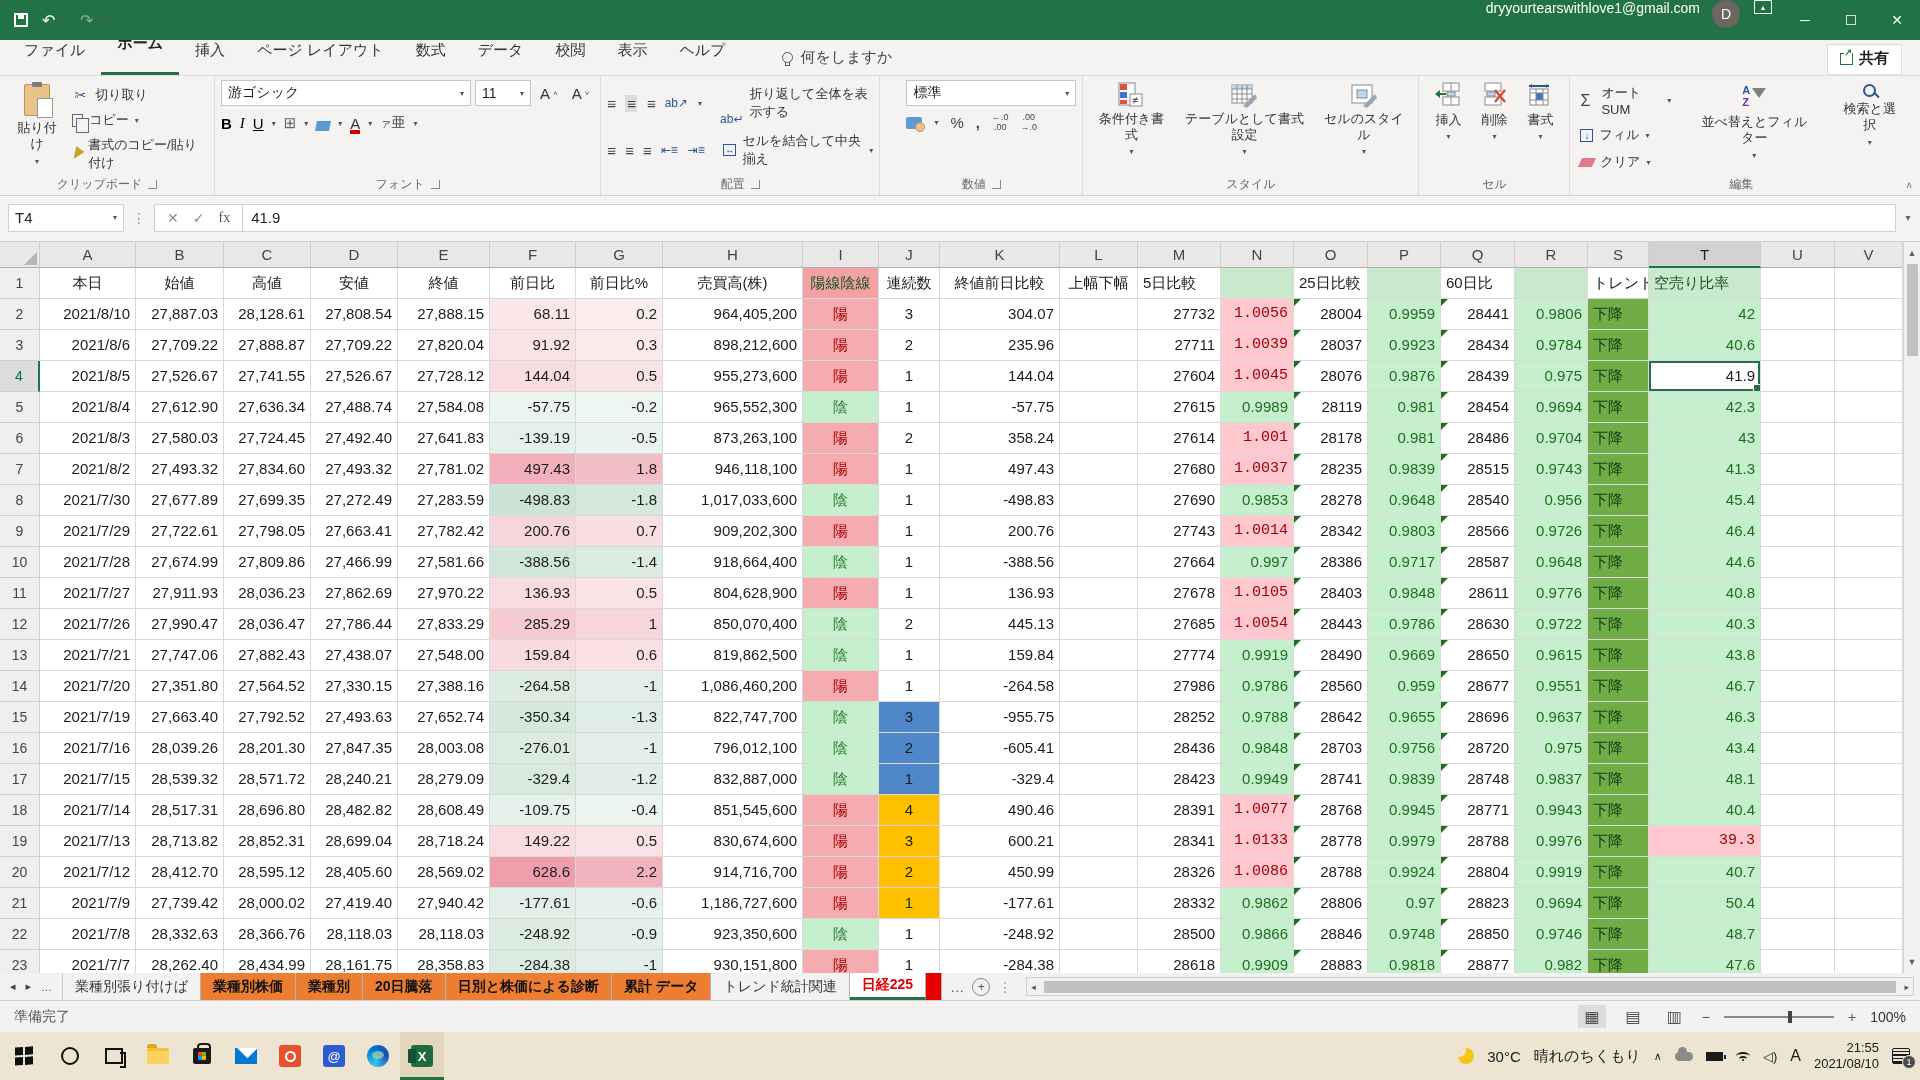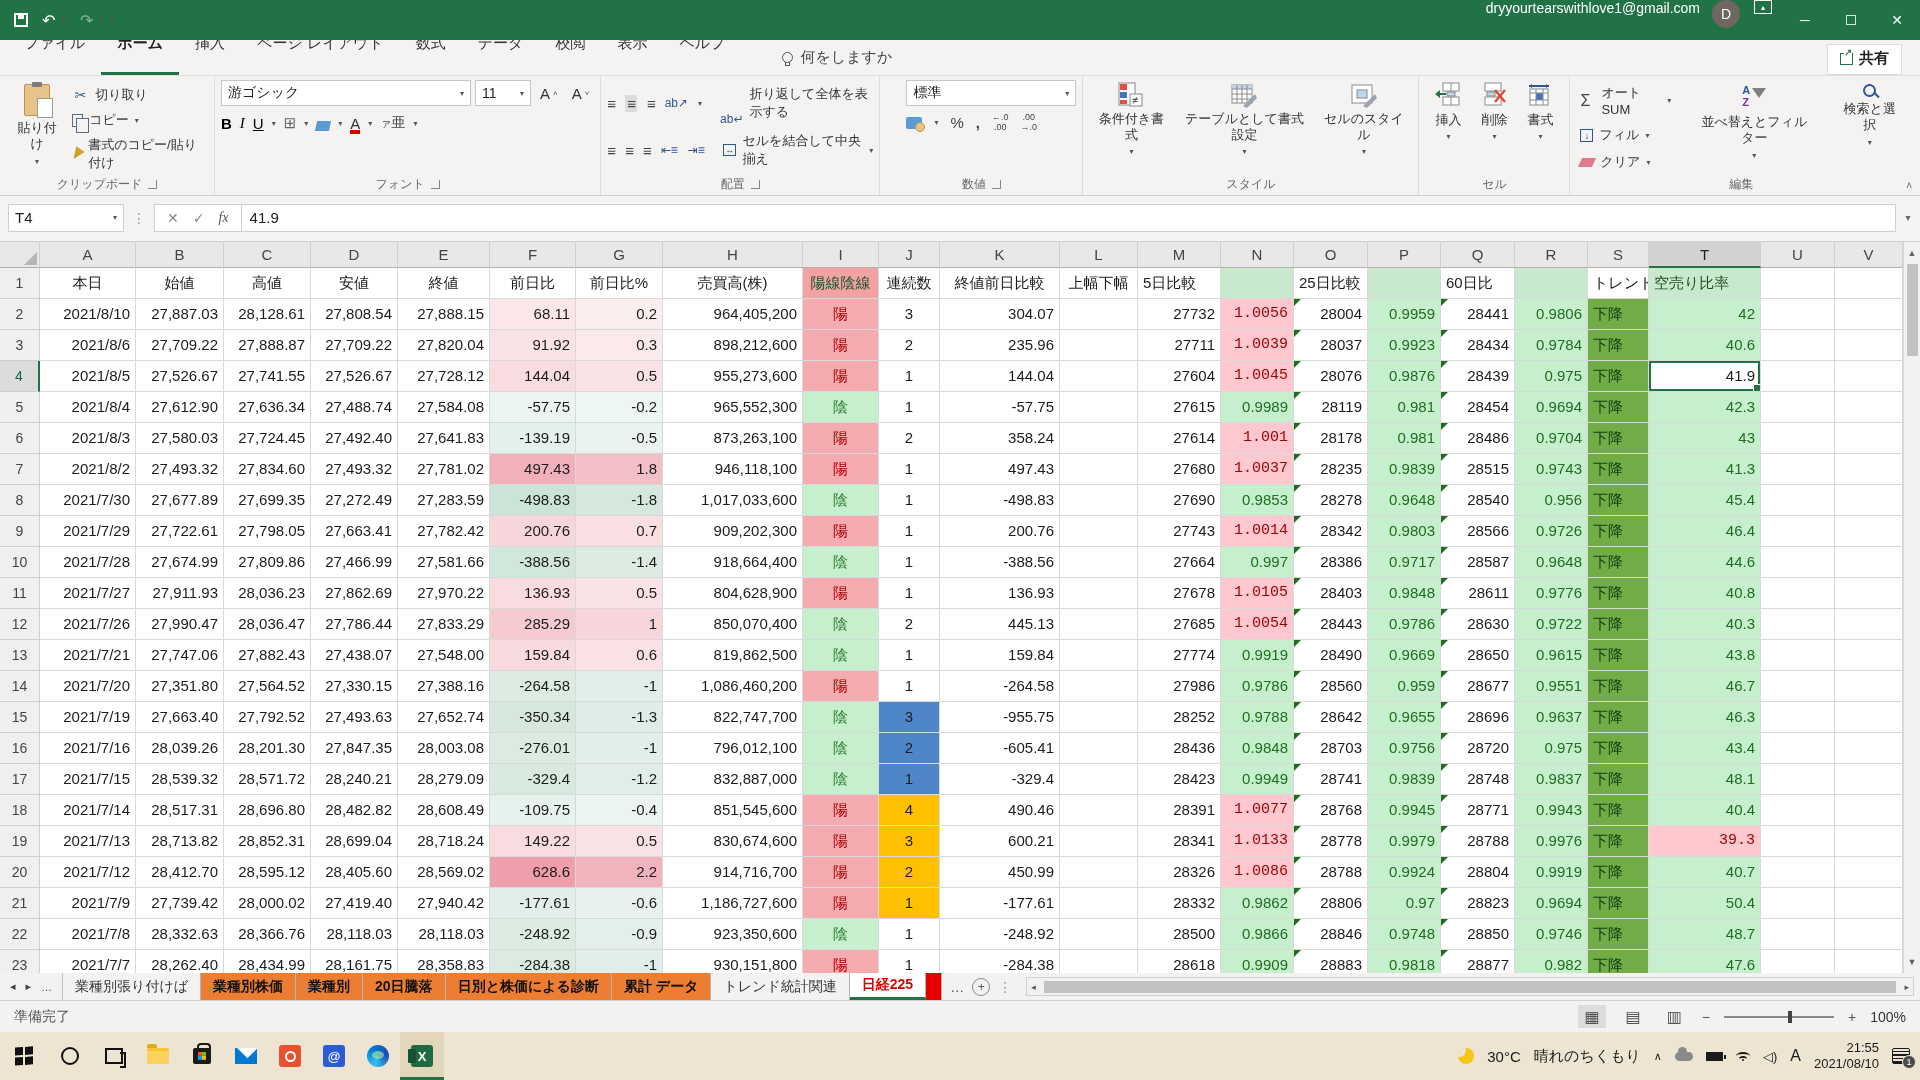--- a/index.html
+++ b/index.html
@@ -17,21 +17,21 @@
   .title-center { position:absolute; left:0; right:0; text-align:center; font-size:15px; pointer-events:none; }
   .tb-right { margin-left:auto; display:flex; align-items:flex-start; height:100%; }
   .account { font-size:14px; margin-right:12px; }
   .avatar { width:28px; height:28px; border-radius:50%; background:#6d675f; color:#fff; font-size:14px;
     display:flex; align-items:center; justify-content:center; margin-right:14px; }
   .ribbon-opt { width:18px; height:14px; border:1.5px solid #fff; display:flex; align-items:center; justify-content:center; font-size:8px; margin-right:10px; }
   .winbtn { width:46px; height:40px; display:flex; align-items:center; justify-content:center; font-size:14px; }
 
   
   .menubar { height:36px; background:#f5f3f2; display:flex; align-items:flex-end; border-bottom:1px solid #e1dfdd; flex:0 0 auto; }
-  #menu-tabs { display:flex; align-items:flex-start; padding-left:8px; }
+  #menu-tabs { display:flex; align-items:center; padding-left:8px; }
   .mtab { padding:7px 16px 8px; font-size:15px; color:#333; }
   .mtab.active { font-weight:bold; color:#222; border-bottom:3px solid #217346; padding-bottom:19px; }
   .tellme { display:flex; align-items:center; gap:8px; margin-left:40px; padding-bottom:8px; font-size:15px; color:#444; }
   .bulb { width:11px; height:11px; border:1.5px solid #555; border-radius:50%; position:relative; display:inline-block; }
   .bulb::after { content:""; position:absolute; left:2.5px; bottom:-4px; width:3px; height:3px; border:1px solid #555; border-top:none; }
   .share-btn { margin-left:auto; margin-right:18px; display:flex; align-items:center; gap:6px;
     background:#fff; border:1px solid #e0dedc; padding:4px 12px 6px; font-size:15px; font-weight:bold; color:#222; }
   .share-ic { width:13px; height:12px; border:1.5px solid #217346; position:relative; }
   .share-ic::after { content:"↗"; position:absolute; top:-7px; left:3px; color:#217346; font-size:10px; background:#fff; }
 
@@ -89,21 +89,21 @@
   .funnel { position:absolute; right:0; top:4px; width:0; height:0; border-left:7px solid transparent; border-right:7px solid transparent; border-top:10px solid #808080; }
   .mag { width:13px; height:13px; border:2px solid #2b5797; border-radius:50%; position:relative; display:inline-block; }
   .mag::after { content:""; position:absolute; width:7px; height:2px; background:#2b5797; transform:rotate(45deg); right:-6px; bottom:-1px; }
   .collapse { position:absolute; right:8px; bottom:4px; font-size:10px; color:#666; }
 
   
   .formulabar { height:46px; background:#f5f3f2; display:flex; align-items:center; padding:6px 0 8px 8px; border-bottom:1px solid #d2d0ce; flex:0 0 auto; }
   .namebox { width:116px; height:28px; background:#fff; border:1px solid #d0cece; display:flex; align-items:center; justify-content:space-between; padding:0 6px; font-size:15px; color:#222; }
   .fx-dots { color:#999; font-size:14px; margin:0 8px; }
   .fx-btns { height:28px; background:#fff; border:1px solid #d0cece; display:flex; align-items:center; gap:14px; padding:0 12px; color:#8a8a8a; font-size:14px; }
-  .fx-italic { font-style:italic; font-family:"Liberation Serif",serif; color:#555; }
+  .fx-italic { font-family:"Liberation Serif",serif; color:#555; }
   .fx-input { flex:1; height:28px; background:#fff; border:1px solid #d0cece; border-left:none; display:flex; align-items:center; padding:0 8px; font-size:15px; color:#222; }
   .fx-exp { width:24px; text-align:center; color:#666; font-size:10px; }
 
   
   .gridwrap { position:relative; flex:0 0 auto; height:731px; background:#fff; }
   .grid-row { display:grid; grid-template-columns:40px 96px 88px 87px 87px 92px 86px 87px 140px 76px 61px 120px 78px 83px 73px 74px 73px 74px 73px 61px 112px 74px 68px; width:1903px; }
   .colhdr-row { height:26px; }
   .colhdr { background:#e9e8e7; border-right:1px solid #cfcfcf; border-bottom:1px solid #b0b0b0; color:#444; font-size:15px; display:flex; align-items:center; justify-content:center; }
   .colhdr.selc { background:#d2d2d2; border-bottom:2px solid #217346; color:#222; }
   .corner { background:#e9e8e7; position:relative; border-right:1px solid #cfcfcf; border-bottom:1px solid #b0b0b0; }

